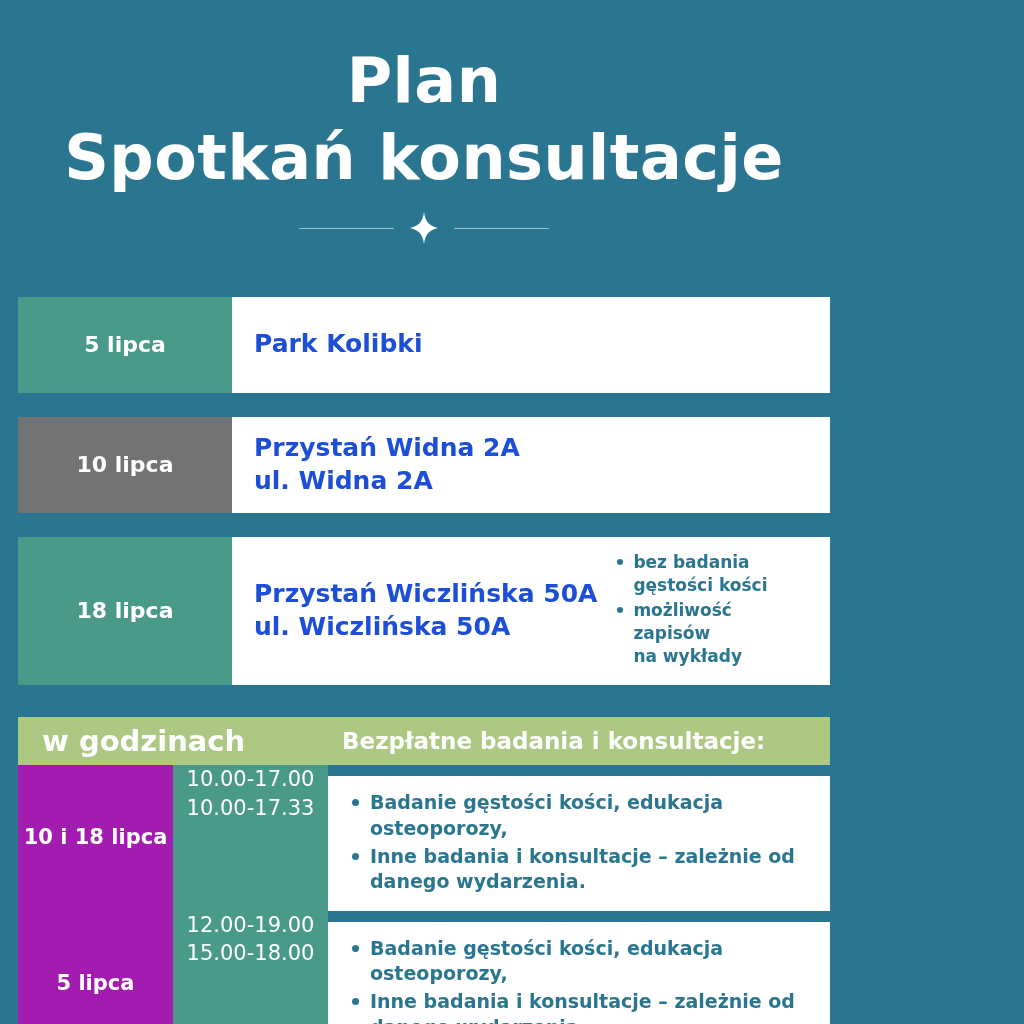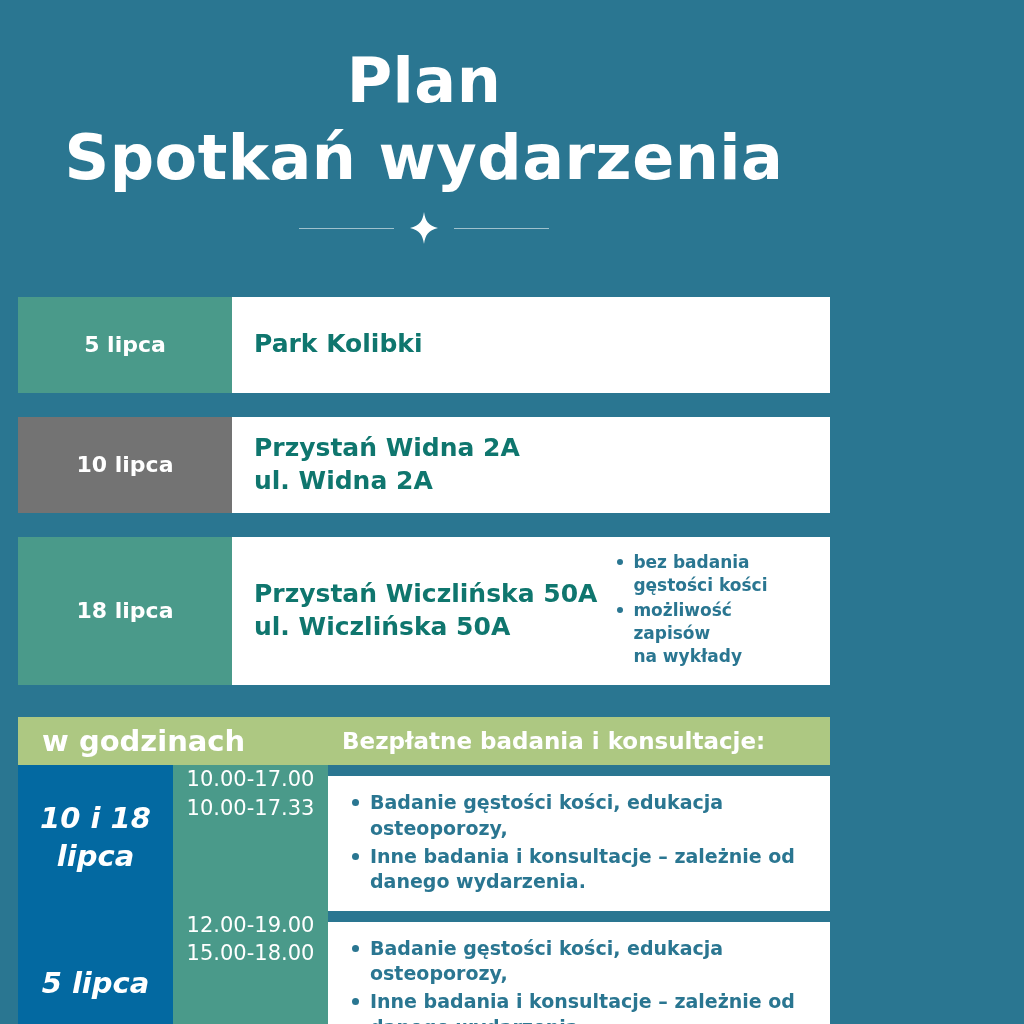--- a/index.html
+++ b/index.html
@@ -100,21 +100,21 @@
   .row-body {
     flex: 1;
     background: #ffffff;
     display: flex;
     align-items: center;
     padding: 14px 22px;
     gap: 18px;
   }
 
   .row-main {
-    color: #0f766e;
+    color: #1d4ed8;
     font-size: 25px;
     font-weight: bold;
     line-height: 1.3;
     flex: 0 0 auto;
     min-width: 300px;
   }
 
   .row-notes {
     color: #2a7691;
     font-size: 17px;
@@ -166,30 +166,29 @@
     font-weight: bold;
     padding-left: 14px;
   }
 
   .sched-row {
     display: flex;
     min-height: 96px;
   }
   .sched-row .c-date {
     flex: 0 0 155px;
-    background: #0369a1;
-    color: #ffffff;
-    font-size: 29px;
+    background: #a21caf;
+    color: #ffffff;
+    font-size: 21px;
     font-weight: bold;
     display: flex;
     align-items: center;
     justify-content: center;
     text-align: center;
     line-height: 1.3;
-    font-style: italic;
   }
   .sched-row .c-time {
     flex: 0 0 155px;
     background: #4a9a8a;
     color: #ffffff;
     font-size: 21px;
     font-weight: normal;
     display: flex;
     flex-direction: column;
     align-items: center;
@@ -226,21 +225,21 @@
     background: #2a7691;
   }
 </style>
 </head>
 <body>
 
 <div class="poster">
 
   <div class="header">
     <div class="title-line1">Plan</div>
-    <div class="title-line2">Spotkań wydarzenia</div>
+    <div class="title-line2">Spotkań konsultacje</div>
     <div class="divider">
       <span class="bar left"></span>
       <span class="bar right"></span>
       <span class="spark">
         <svg viewBox="0 0 34 34" width="34" height="34" aria-hidden="true">
           <path d="M17 1 C18.4 10.2 21.2 14.4 31 17 C21.2 19.6 18.4 23.8 17 33 C15.6 23.8 12.8 19.6 3 17 C12.8 14.4 15.6 10.2 17 1 Z" fill="#ffffff"></path>
         </svg>
       </span>
     </div>
   </div>

